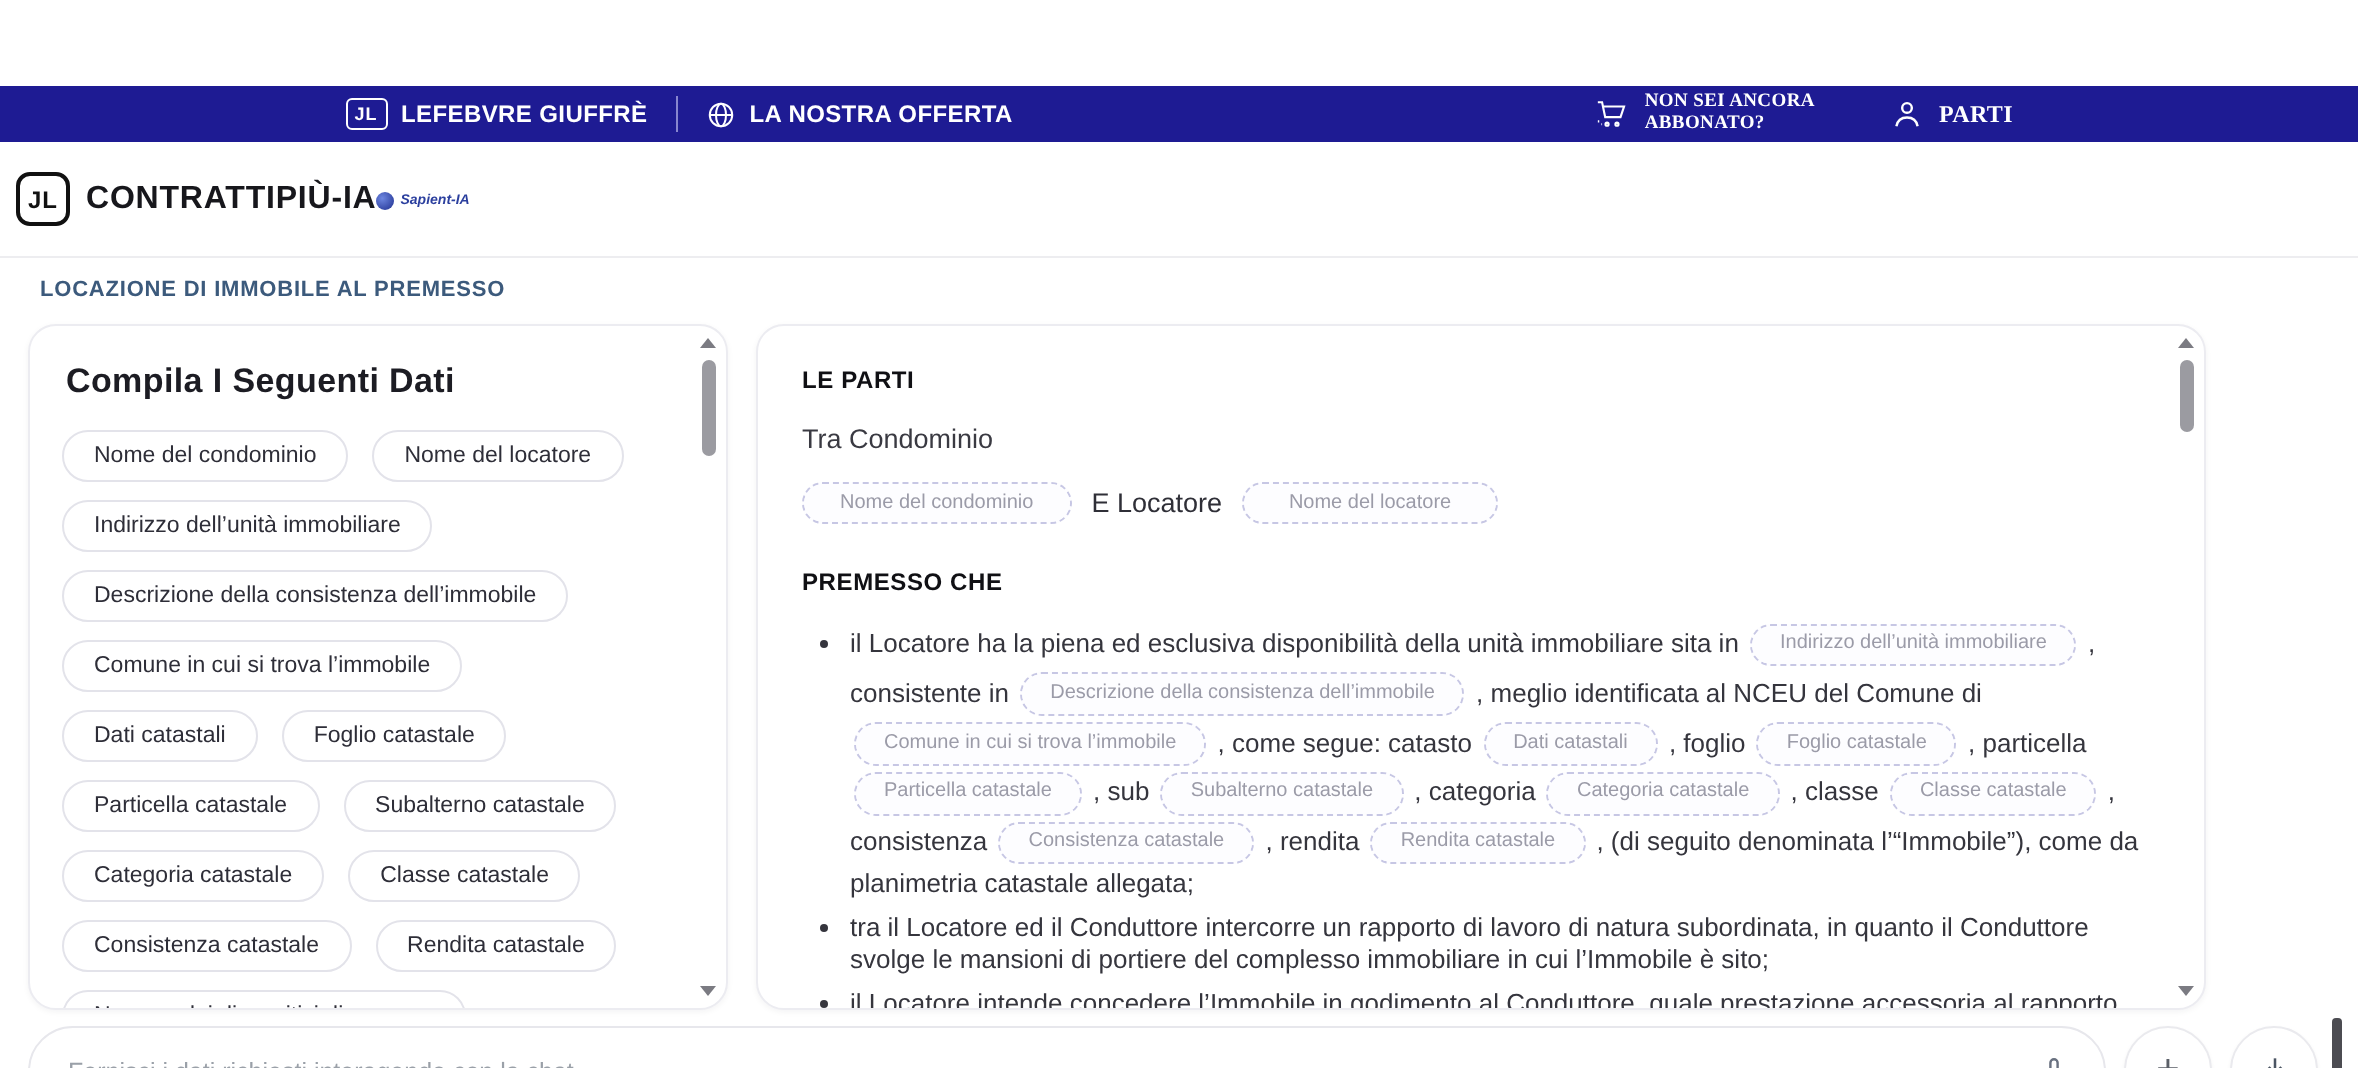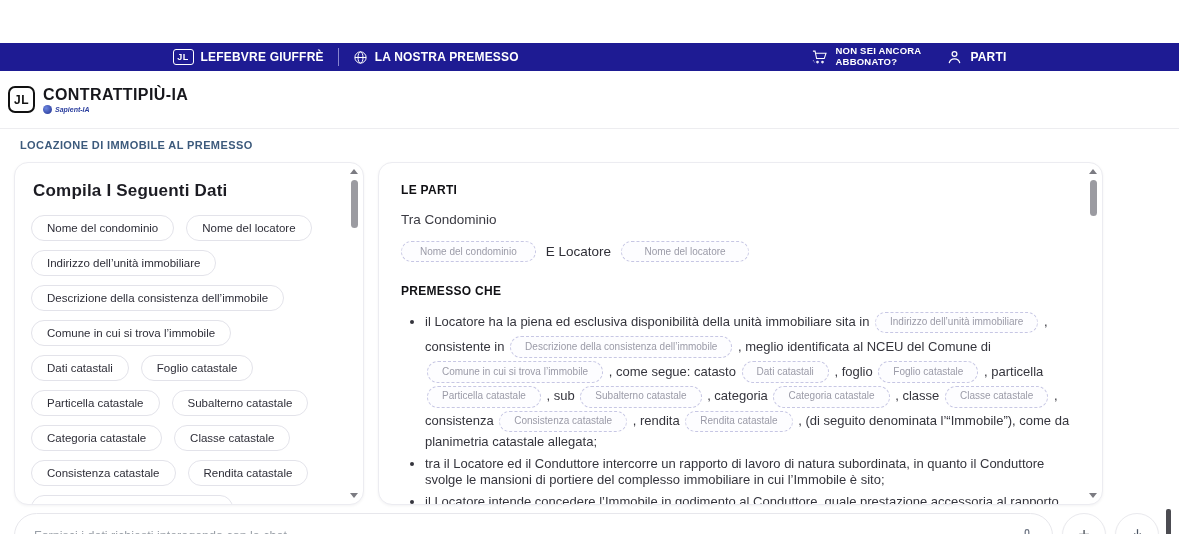--- a/index.html
+++ b/index.html
@@ -20,21 +20,21 @@
   .tb-sep { width:1px; height:18px; background:#8886cf; }
   .two-line { font-size:9.5px; line-height:1.15; font-weight:700; }
 
   
   .appheader { position:absolute; top:28px; left:0; width:100%; height:58px;
     background:#fff; border-bottom:1px solid #ededf0; display:flex; align-items:center;
     padding:0 0 0 8px; }
   .jl-main { display:inline-flex; align-items:center; justify-content:center;
     width:27px; height:27px; border:2.4px solid #111; border-radius:7px;
     font-size:12px; font-weight:800; color:#111; letter-spacing:.5px; margin-right:8px; }
-  .title-wrap { display:flex; flex-direction:column; }
+  .title-wrap { display:flex; }
   .app-title { font-size:16px; font-weight:800; color:#17171c; letter-spacing:.4px; }
   .sub-logo { display:flex; align-items:center; gap:3px; margin-top:1px; }
   .sub-logo-dot { width:9px; height:9px; border-radius:50%;
     background:radial-gradient(circle at 35% 35%, #6d86e0, #1e2f8f); }
   .sub-logo-text { font-size:7px; font-weight:700; font-style:italic; color:#2b3f9e; }
   .env-badge { margin-left:12px; background:#EE1C25; color:#fff; font-size:12px;
     font-weight:600; padding:5px 11px; border-radius:5px; letter-spacing:.2px; }
 
   
   .breadcrumb { position:absolute; top:96px; left:20px; font-size:11px; font-weight:700;
@@ -112,24 +112,24 @@
         </a>
         <span class="tb-sep"></span>
         <a class="tb-item">
           <span style="display:inline-flex">
             <svg width="15" height="15" viewBox="0 0 24 24" fill="none" stroke="#ffffff" stroke-width="1.6">
               <circle cx="12" cy="12" r="9"></circle>
                 <ellipse cx="12" cy="12" rx="4" ry="9"></ellipse>
                 <line x1="3" y1="12" x2="21" y2="12"></line>
             </svg>
           </span>
-          <span>LA NOSTRA PREMESSO</span>
-        </a>
-      </div>
-      <div class="tb-group" style="gap:25px;">
+          <span>LA NOSTRA OFFERTA</span>
+        </a>
+      </div>
+      <div class="tb-group" style="gap:38px;font-family:Liberation Serif, serif;">
         <a class="tb-item">
           <span style="display:inline-flex">
             <svg width="18" height="17" viewBox="0 0 24 24" fill="none" stroke="#ffffff" stroke-width="1.5">
               <path d="M2 3h3l2.2 10.5H18l2.5-7.5H6"></path>
               <circle cx="8.5" cy="18.5" r="1.1"></circle>
                 <circle cx="15.5" cy="18.5" r="1.1"></circle>
               <path d="M2 16.5h1M4.5 18.5h.5" stroke-dasharray="1 2"></path>
             </svg>
           </span>
           <span class="two-line">

